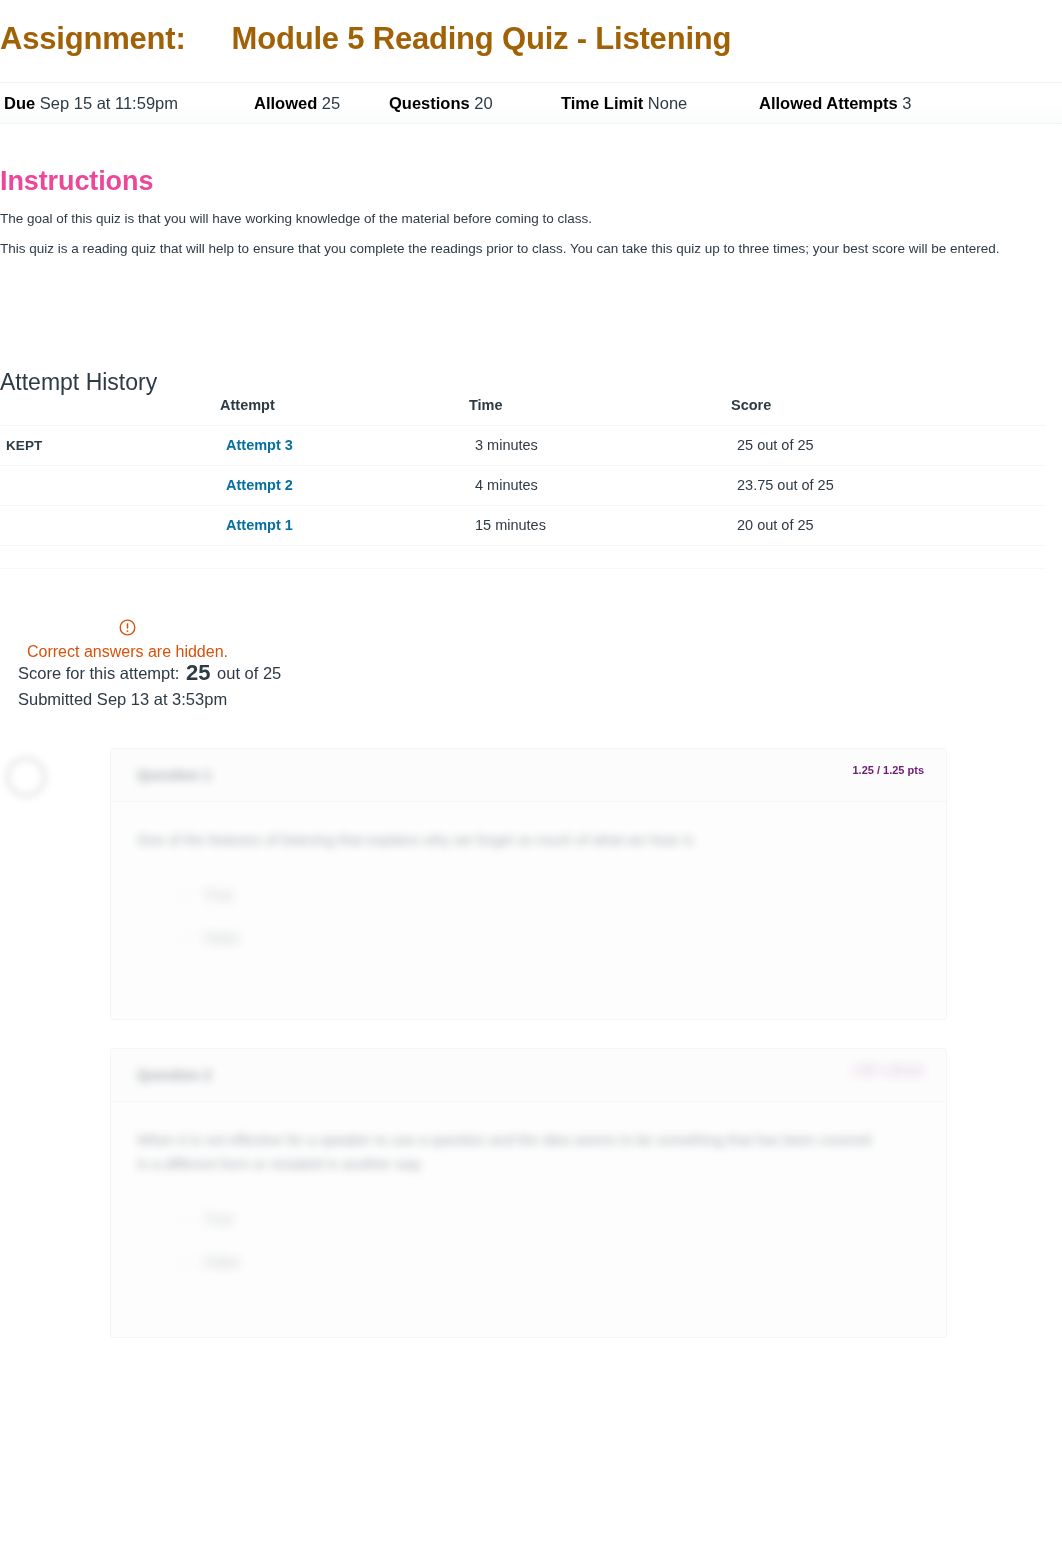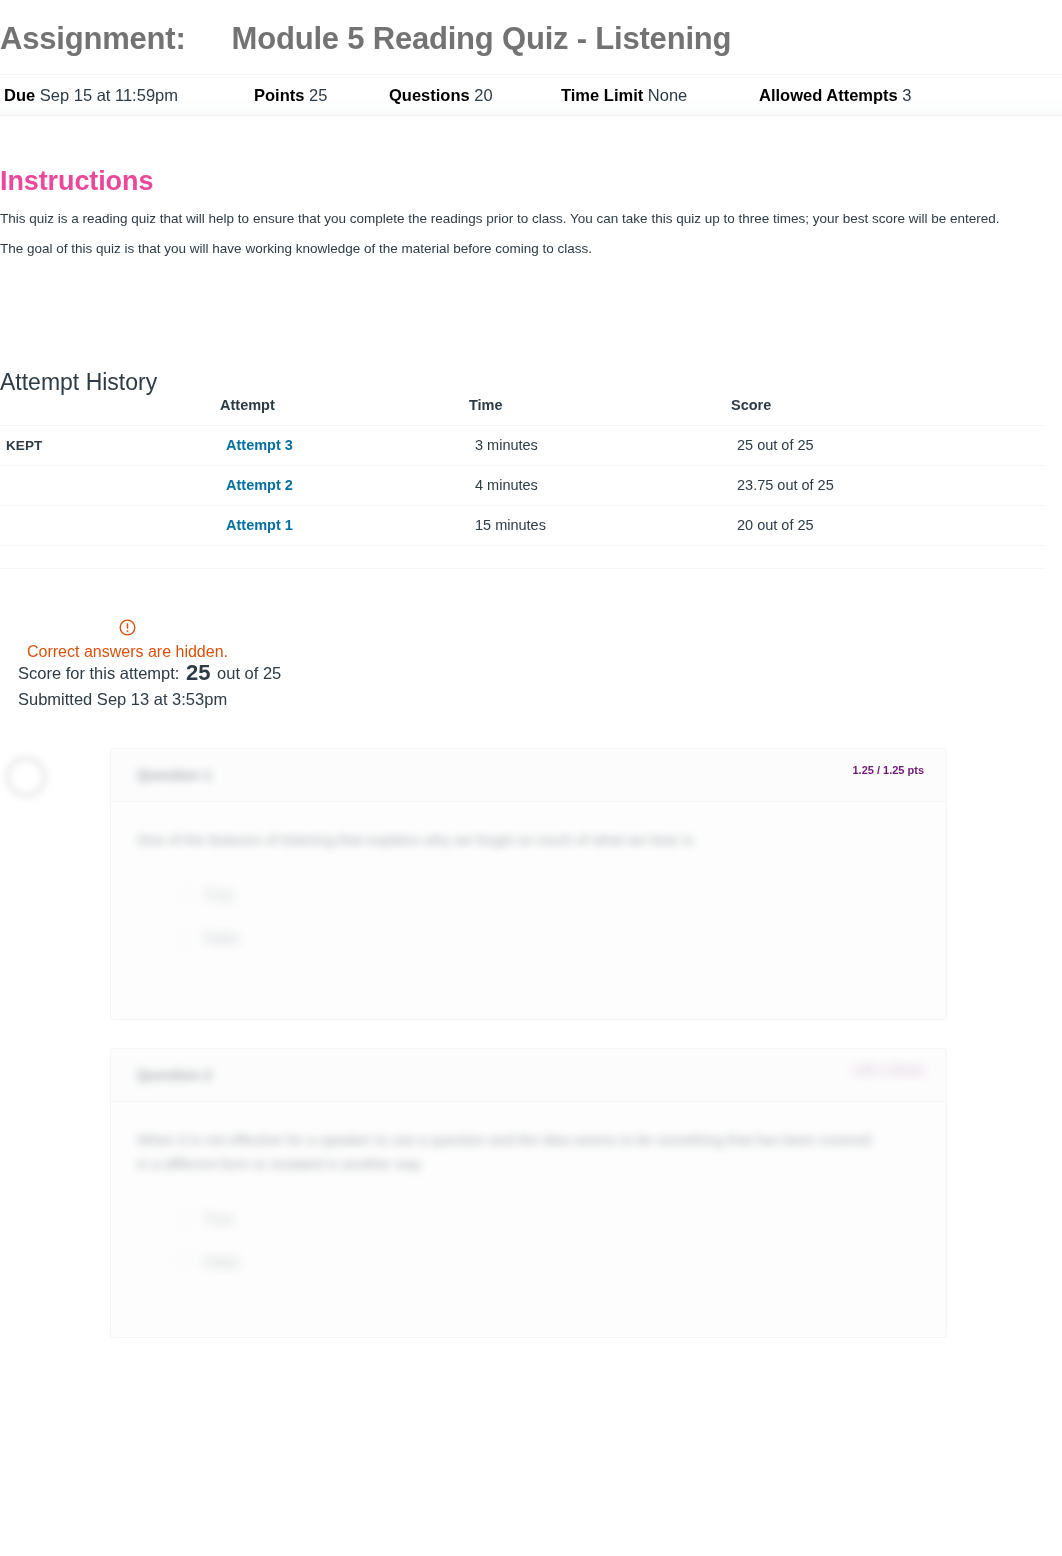--- a/index.html
+++ b/index.html
@@ -17,31 +17,31 @@
     -webkit-font-smoothing: antialiased;
   }
 
   
   .assignment-title {
     position: absolute;
     left: 0px;
     top: 21px;
     font-size: 31px;
     font-weight: bold;
-    color: #737373;
+    color: #a16207;
     letter-spacing: -0.2px;
     white-space: nowrap;
   }
   .assignment-title .label-word { margin-right: 46px; }
 
   
   .meta-bar {
     position: absolute;
     left: 0px;
-    top: 74px;
+    top: 82px;
     width: 1062px;
     height: 42px;
     background: linear-gradient(to bottom, #ffffff 0%, #ffffff 55%, #fafbfc 100%);
     border-top: 1px solid #f2f3f4;
     border-bottom: 1px solid #f2f3f4;
     box-sizing: border-box;
   }
   .meta-item {
     position: absolute;
     top: 11px;
@@ -265,41 +265,41 @@
 <div class="assignment-title">
   <span class="label-word">Assignment:</span><span>Module 5 Reading Quiz - Listening</span>
 </div>
 
 <div class="meta-bar">
   <div class="meta-item meta-due">
     <span class="k">Due</span>
     <span class="v">Sep 15 at 11:59pm</span>
   </div>
   <div class="meta-item meta-points">
-    <span class="k">Points</span>
+    <span class="k">Allowed</span>
     <span class="v">25</span>
   </div>
   <div class="meta-item meta-quest">
     <span class="k">Questions</span>
     <span class="v">20</span>
   </div>
   <div class="meta-item meta-time">
     <span class="k">Time Limit</span>
     <span class="v">None</span>
   </div>
   <div class="meta-item meta-attempts">
     <span class="k">Allowed Attempts</span>
     <span class="v">3</span>
   </div>
 </div>
 
 <h2 class="instructions-head">Instructions</h2>
 <div class="instructions-body">
+  <p>The goal of this quiz is that you will have working knowledge of the material before coming to class.</p>
   <p>This quiz is a reading quiz that will help to ensure that you complete the readings prior to class. You can take this quiz up to three times; your best score will be entered.</p>
-  <p>The goal of this quiz is that you will have working knowledge of the material before coming to class.</p>
 </div>
 
 <h2 class="history-head">Attempt History</h2>
 
 <table class="history-table">
   <colgroup>
     <col class="c-flag">
       <col class="c-att">
       <col class="c-time">
       <col class="c-score">

